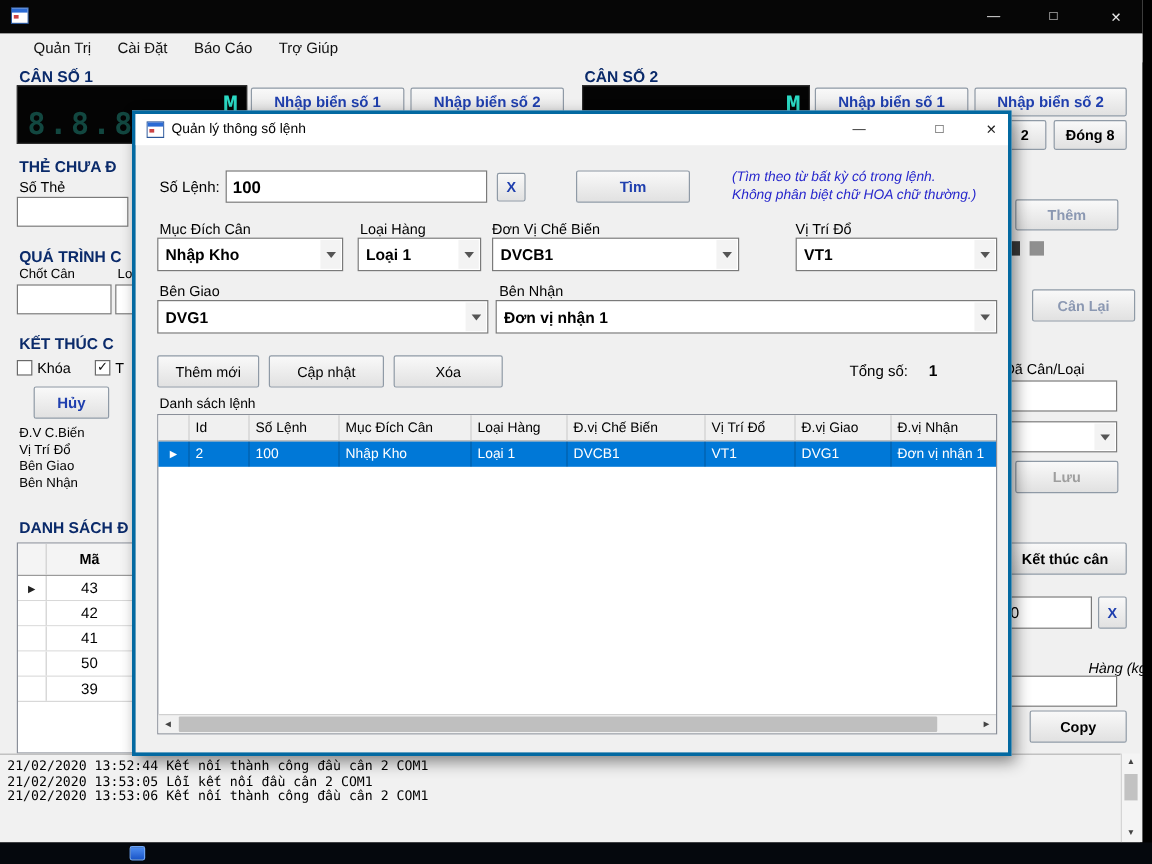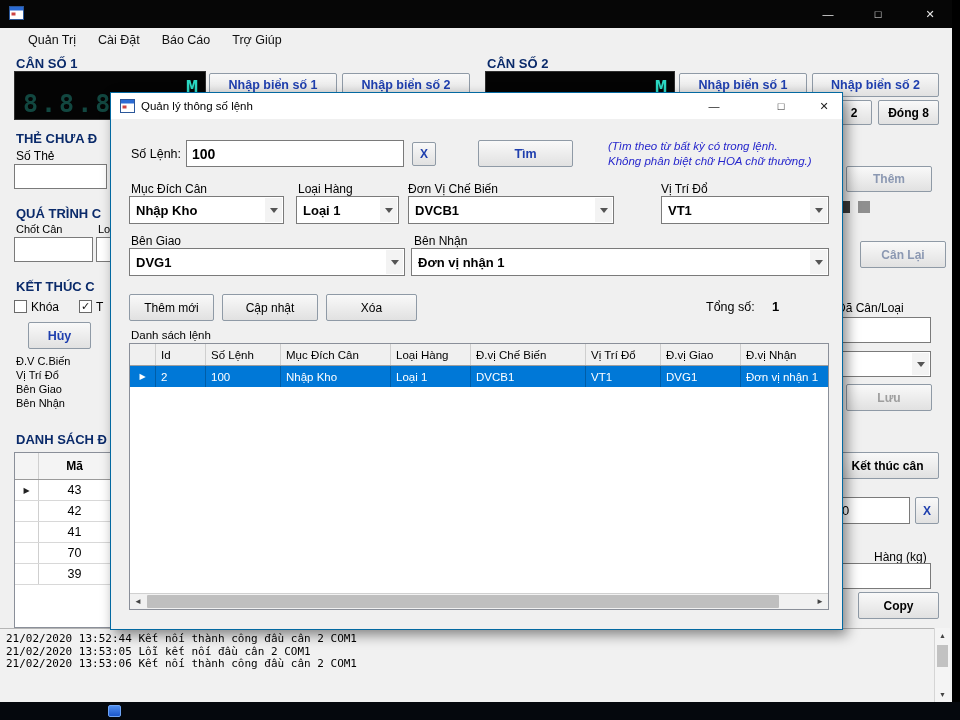--- a/index.html
+++ b/index.html
@@ -44,21 +44,21 @@
 
   
   .ltable { position: absolute; left: 14px; top: 452px; width: 97px; height: 176px; background: #fff; border: 1px solid #8a8f99; overflow: hidden; }
   .lt-header { display: flex; height: 27px; border-bottom: 1px solid #9a9a9a; background: #f4f4f4; }
   .lt-sel { width: 24px; border-right: 1px solid #cfcfcf; display: flex; align-items: center; justify-content: center; font-size: 8px; color: #222; }
   .lt-col { flex: 1; display: flex; align-items: center; justify-content: center; font-size: 12px; font-weight: bold; color: #000; }
   .lt-row { display: flex; height: 21px; border-bottom: 1px solid #d8d8d8; background: #fff; }
   .lt-cell { flex: 1; display: flex; align-items: center; justify-content: center; font-size: 12.5px; color: #000; }
 
   
-  .dialog { position: absolute; left: 110px; top: 92px; width: 733px; height: 538px; background: #f0f0f0; border: 1px solid #0369a1; box-shadow: 4px 5px 12px rgba(0,0,0,0.45); }
+  .dialog { position: absolute; left: 110px; top: 92px; width: 733px; height: 538px; background: #f0f0f0; border: 3px solid #0369a1; box-shadow: 4px 5px 12px rgba(0,0,0,0.45); }
   .dlg-titlebar { position: absolute; left: 0; top: 0; width: 100%; height: 26px; background: #fff; }
   .dlg-title { position: absolute; left: 30px; top: 7px; font-size: 11.5px; color: #000; }
   .dlg-icon { position: absolute; left: 9px; top: 6px; width: 15px; height: 14px; }
   .dlg-btn { position: absolute; top: 0; width: 30px; height: 26px; display: flex; align-items: center; justify-content: center; font-size: 11px; color: #222; }
   .hint { position: absolute; font-style: italic; font-size: 11.5px; color: #2626cc; white-space: nowrap; }
 
   
   .grid { position: absolute; left: 18px; top: 250px; width: 700px; height: 267px; background: #fff; border: 1px solid #8a8f99; }
   .grid-header { display: flex; height: 22px; background: #f0f0f0; border-bottom: 1px solid #9e9e9e; }
   .gh-cell { border-right: 1px solid #cfcfcf; font-size: 11.5px; display: flex; align-items: center; padding-left: 5px; color: #000; white-space: nowrap; overflow: hidden; }
@@ -156,42 +156,42 @@
       <div class="lt-row">
         <div class="lt-sel"></div>
         <div class="lt-cell">42</div>
       </div>
       <div class="lt-row">
         <div class="lt-sel"></div>
         <div class="lt-cell">41</div>
       </div>
       <div class="lt-row">
         <div class="lt-sel"></div>
-        <div class="lt-cell">70</div>
+        <div class="lt-cell">50</div>
       </div>
       <div class="lt-row">
         <div class="lt-sel"></div>
         <div class="lt-cell">39</div>
       </div>
     </div>
 
     <div class="btn muted" style="left:846px; top:166px; width:86px; height:26px;">Thêm</div>
     <div class="sq" style="left:838px; top:201px; background:#3a3a3a;"></div>
     <div class="sq" style="left:858px; top:201px; background:#8f8f8f;"></div>
     <div class="btn muted" style="left:860px; top:241px; width:86px; height:27px;">Cân Lại</div>
     <div class="lbl" style="left:837px; top:301px;">Đã Cân/Loại</div>
     <input class="input" style="left: 836px; top: 317px; width: 95px; height: 26px;">
     <div class="combo" style="left:836px; top:351px; width:95px; height:26px;">
         <span class="arrow"></span>
       </div>
     <div class="btn gray" style="left:846px; top:384px; width:86px; height:27px;">Lưu</div>
     <div class="btn bold" style="left:836px; top:452px; width:103px; height:27px;">Kết thúc cân</div>
     <input class="input" style="left: 836px; top: 497px; width: 74px; height: 27px;" value="0">
     <div class="btn bold" style="left:915px; top:497px; width:24px; height:27px; color:#1f3fae;">X</div>
-    <div class="lbl" style="left:874px; top:550px;">Hàng (kg)</div>
+    <div class="lbl" style="left:907px; top:550px;font-style:italic;">Hàng (kg)</div>
     <input class="input" style="left: 836px; top: 563px; width: 95px; height: 26px;">
     <div class="btn bold" style="left:858px; top:592px; width:81px; height:27px;">Copy</div>
 
     <div class="log">
       <div>21/02/2020 13:52:44 Kết nối thành công đầu cân 2 COM1</div>
       <div>21/02/2020 13:53:05 Lỗi kết nối đầu cân 2 COM1</div>
       <div>21/02/2020 13:53:06 Kết nối thành công đầu cân 2 COM1</div>
     </div>
     <div class="vscroll">
       <div class="vs-arrow" style="top:0;">▲</div>

